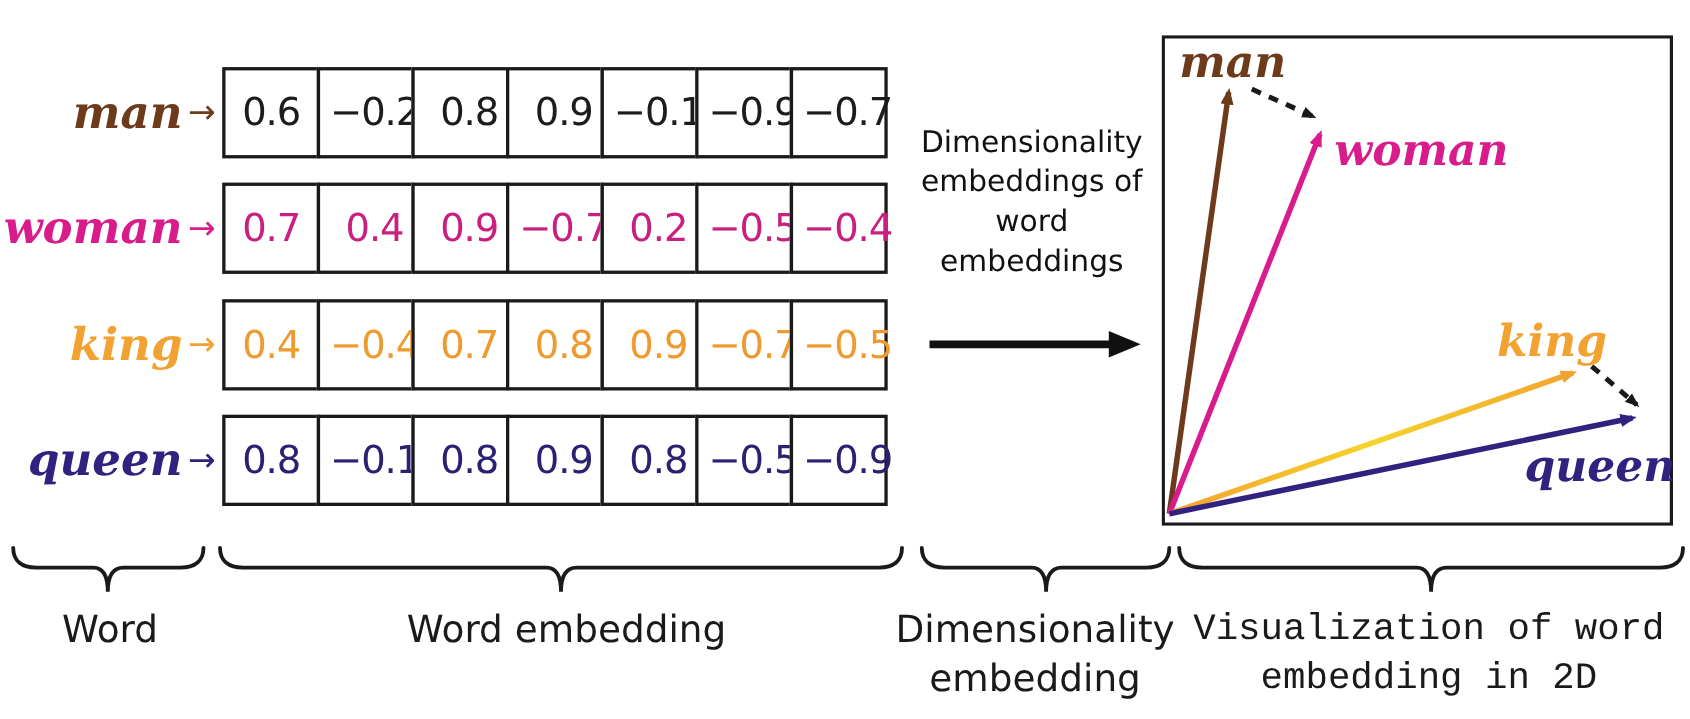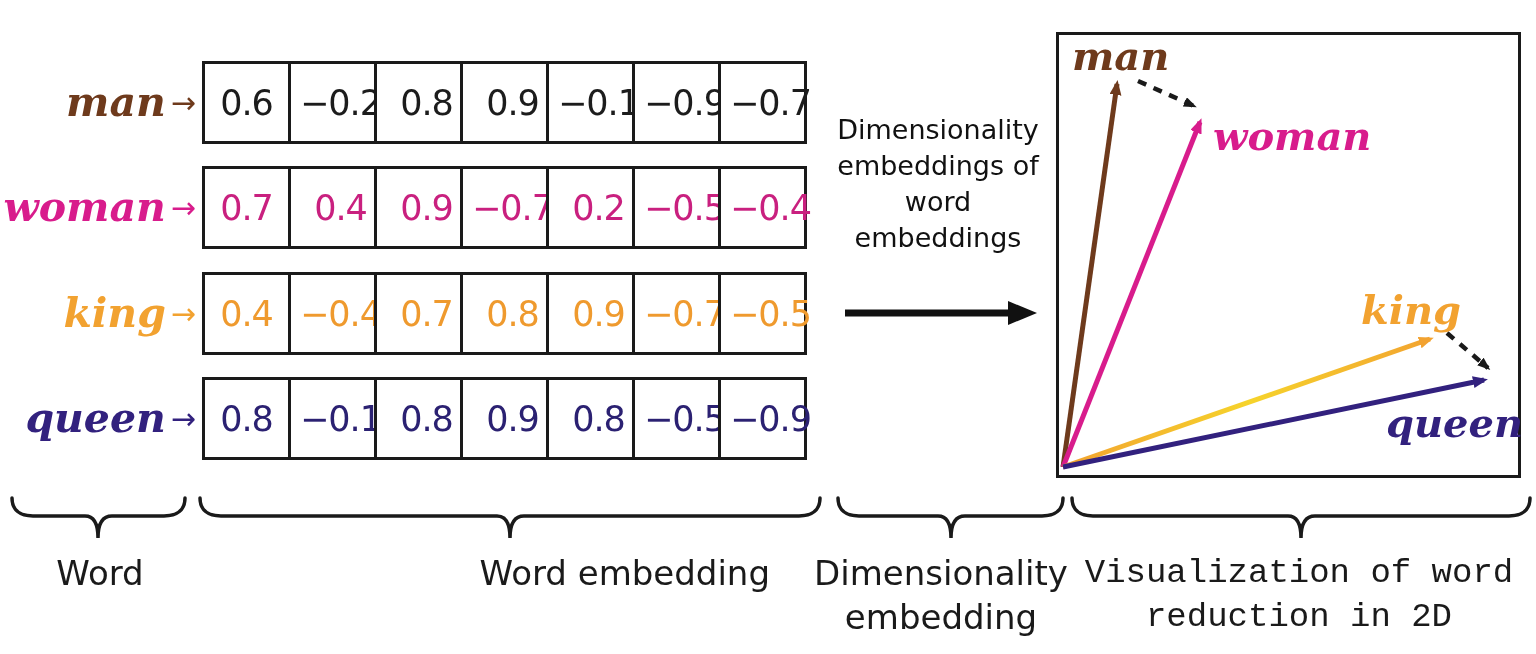--- a/index.html
+++ b/index.html
@@ -45,21 +45,21 @@
     font-family:"DejaVu Serif", serif;font-style:italic;font-weight:bold;
   }
   
   .braces{position:absolute;left:0;top:496px;}
   .caption{
     position:absolute;top:551px;text-align:center;
     font-size:34px;line-height:44px;color:#1a1a1a;
   }
   .caption span{display:block;}
   .cap-word{left:20px;width:160px;}
-  .cap-embedding{left:260px;width:510px;text-align:right;}
+  .cap-embedding{left:260px;width:510px;}
   .cap-reduction{left:810px;width:262px;}
   .cap-viz{left:1078px;width:442px;font-family:Liberation Mono, monospace;}
 </style>
 </head>
 <body>
 
 <div class="canvas">
 
   <div>
 
@@ -193,16 +193,16 @@
   </div>
   <div class="caption cap-embedding">
     <span>Word embedding</span>
   </div>
   <div class="caption cap-reduction">
     <span>Dimensionality</span>
     <span>embedding</span>
   </div>
   <div class="caption cap-viz">
     <span>Visualization of word</span>
-    <span>reduction in 2D</span>
+    <span>embedding in 2D</span>
   </div>
 
 </div>
 
 </body></html>

